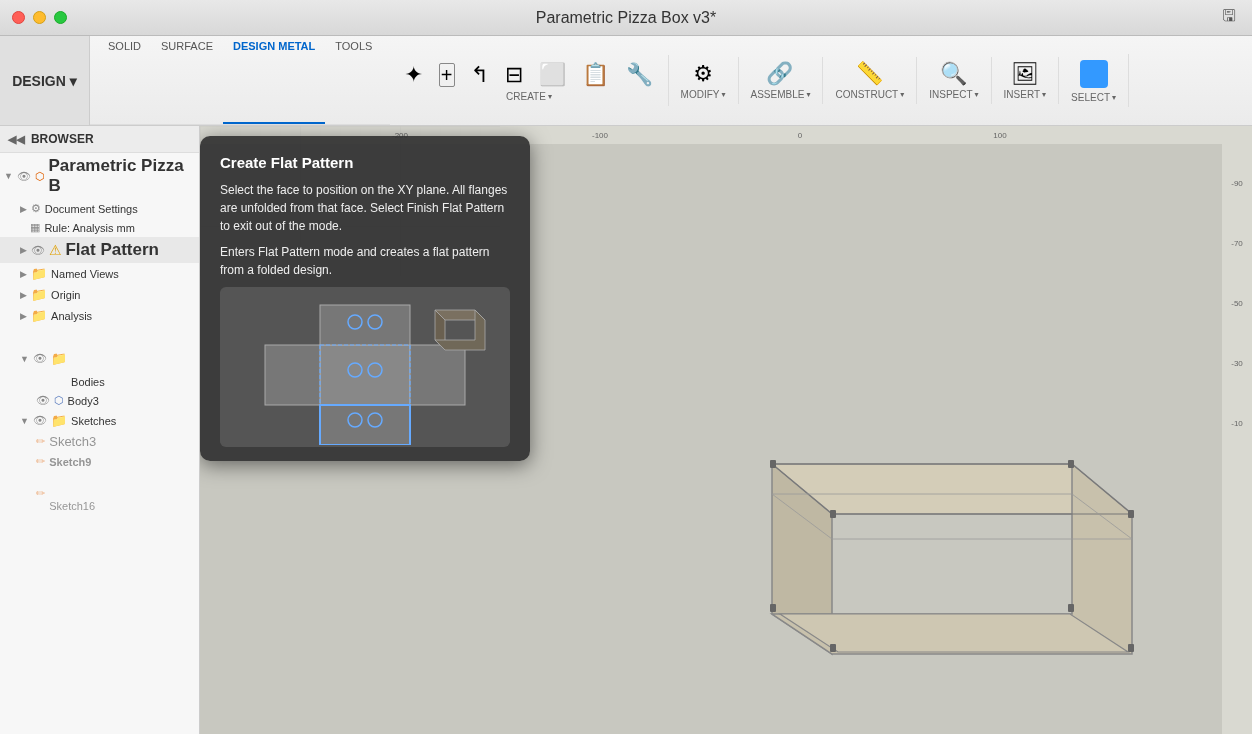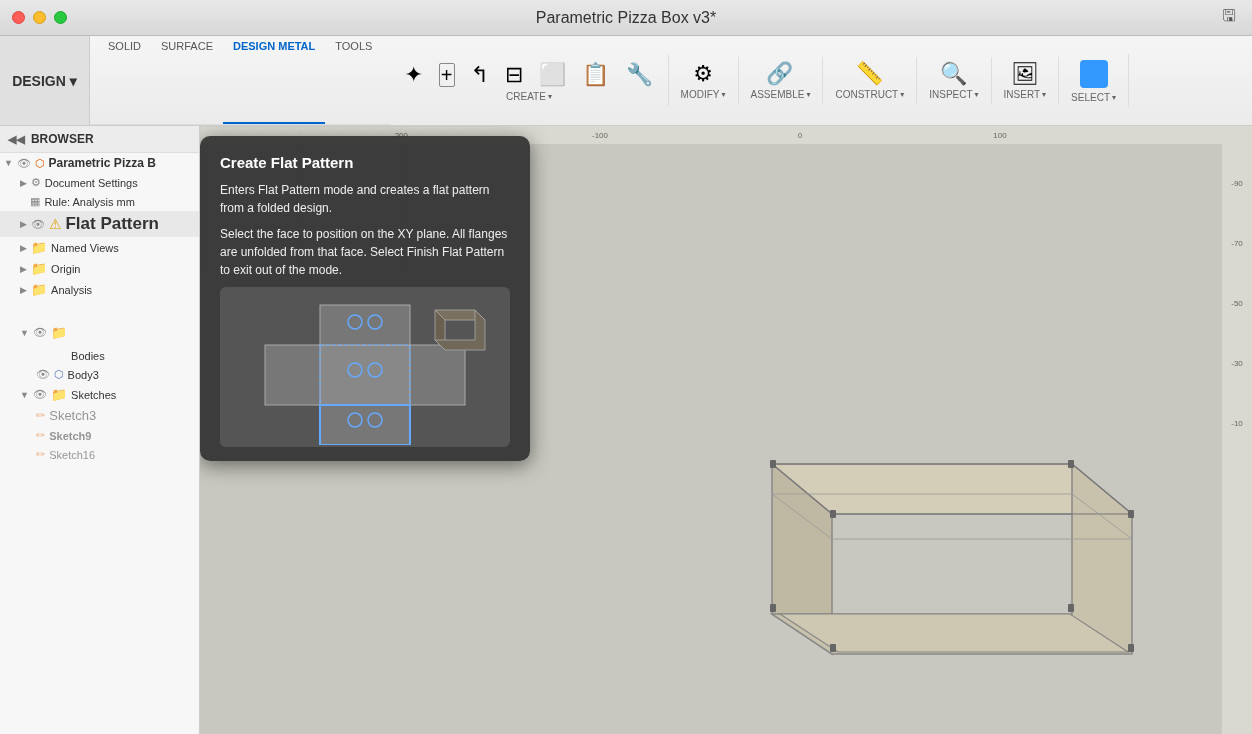--- a/index.html
+++ b/index.html
@@ -332,21 +332,21 @@
   <div id="sidebar">
     <div class="sidebar-header">
       <span style="margin-right:6px; font-size:11px; color:#666;">◀◀</span>
       <span>BROWSER</span>
     </div>
 
     <div class="sidebar-item" style="padding-left:4px;">
       <span class="expand-arrow">▼</span>
       <span style="color:#888; font-size:11px;">👁</span>
       <span style="font-size:11px; color:#e06000;">⬡</span>
-      <span style="font-size:12px; font-weight:600;">Parametric Pizza B</span>
+      <span style="font-size:17px; font-weight:600;">Parametric Pizza B</span>
     </div>
 
     <div class="sidebar-item" style="padding-left:20px;">
       <span class="expand-arrow">▶</span>
       <span style="font-size:11px; color:#888;">⚙</span>
       <span style="font-size:11px;text-align:right;">Document Settings</span>
     </div>
 
     <div class="sidebar-item" style="padding-left:20px;">
       <span style="font-size:11px; color:#888; margin-left:10px;">▦</span>
@@ -403,21 +403,21 @@
       <span style="font-size:13px;">Sketch3</span>
     </div>
 
     <div class="sidebar-item" style="padding-left:36px; opacity:0.5;">
       <span style="font-size:11px; color:#e06000;">✏</span>
       <span style="font-size:11px;font-weight:bold;">Sketch9</span>
     </div>
 
     <div class="sidebar-item" style="padding-left:36px; opacity:0.5;">
       <span style="font-size:11px; color:#e06000;">✏</span>
-      <span style="font-size:11px;">Sketch16</span>
+      <span style="font-size:11px;margin-top:26px;">Sketch16</span>
     </div>
   </div>
 
   <div id="canvas">
 
     <svg class="grid-canvas" xmlns="http://www.w3.org/2000/svg">
       <defs>
         <pattern id="smallGrid" width="20" height="20" patternUnits="userSpaceOnUse">
           <path d="M 20 0 L 0 0 0 20" fill="none" stroke="#b8b8b0" stroke-width="0.4"></path>
         </pattern>
@@ -455,24 +455,24 @@
       <rect x="158" y="106" width="6" height="8" fill="#666" rx="1"></rect>
       <rect x="98" y="200" width="6" height="8" fill="#666" rx="1"></rect>
       <rect x="396" y="200" width="6" height="8" fill="#666" rx="1"></rect>
       <rect x="456" y="240" width="6" height="8" fill="#666" rx="1"></rect>
       <rect x="158" y="240" width="6" height="8" fill="#666" rx="1"></rect>
     </svg>
 
     <div id="tooltip-popup">
       <div class="tooltip-title">Create Flat Pattern</div>
       <div class="tooltip-desc">
+        <span>Select the face to position on the XY plane. All flanges are unfolded from that face. Select Finish Flat Pattern to exit out of the mode.</span>
+      </div>
+      <div class="tooltip-desc">
         <span>Enters Flat Pattern mode and creates a flat pattern from a folded design.</span>
-      </div>
-      <div class="tooltip-desc">
-        <span>Select the face to position on the XY plane. All flanges are unfolded from that face. Select Finish Flat Pattern to exit out of the mode.</span>
       </div>
 
       <div class="tooltip-image">
         <svg viewBox="0 0 290 155" width="290" height="155" xmlns="http://www.w3.org/2000/svg">
           <rect width="290" height="155" fill="#555" rx="4"></rect>
 
           <rect x="100" y="55" width="90" height="60" fill="#888" stroke="#aaa" stroke-width="1"></rect>
 
           <rect x="100" y="15" width="90" height="40" fill="#777" stroke="#aaa" stroke-width="1"></rect>
 

